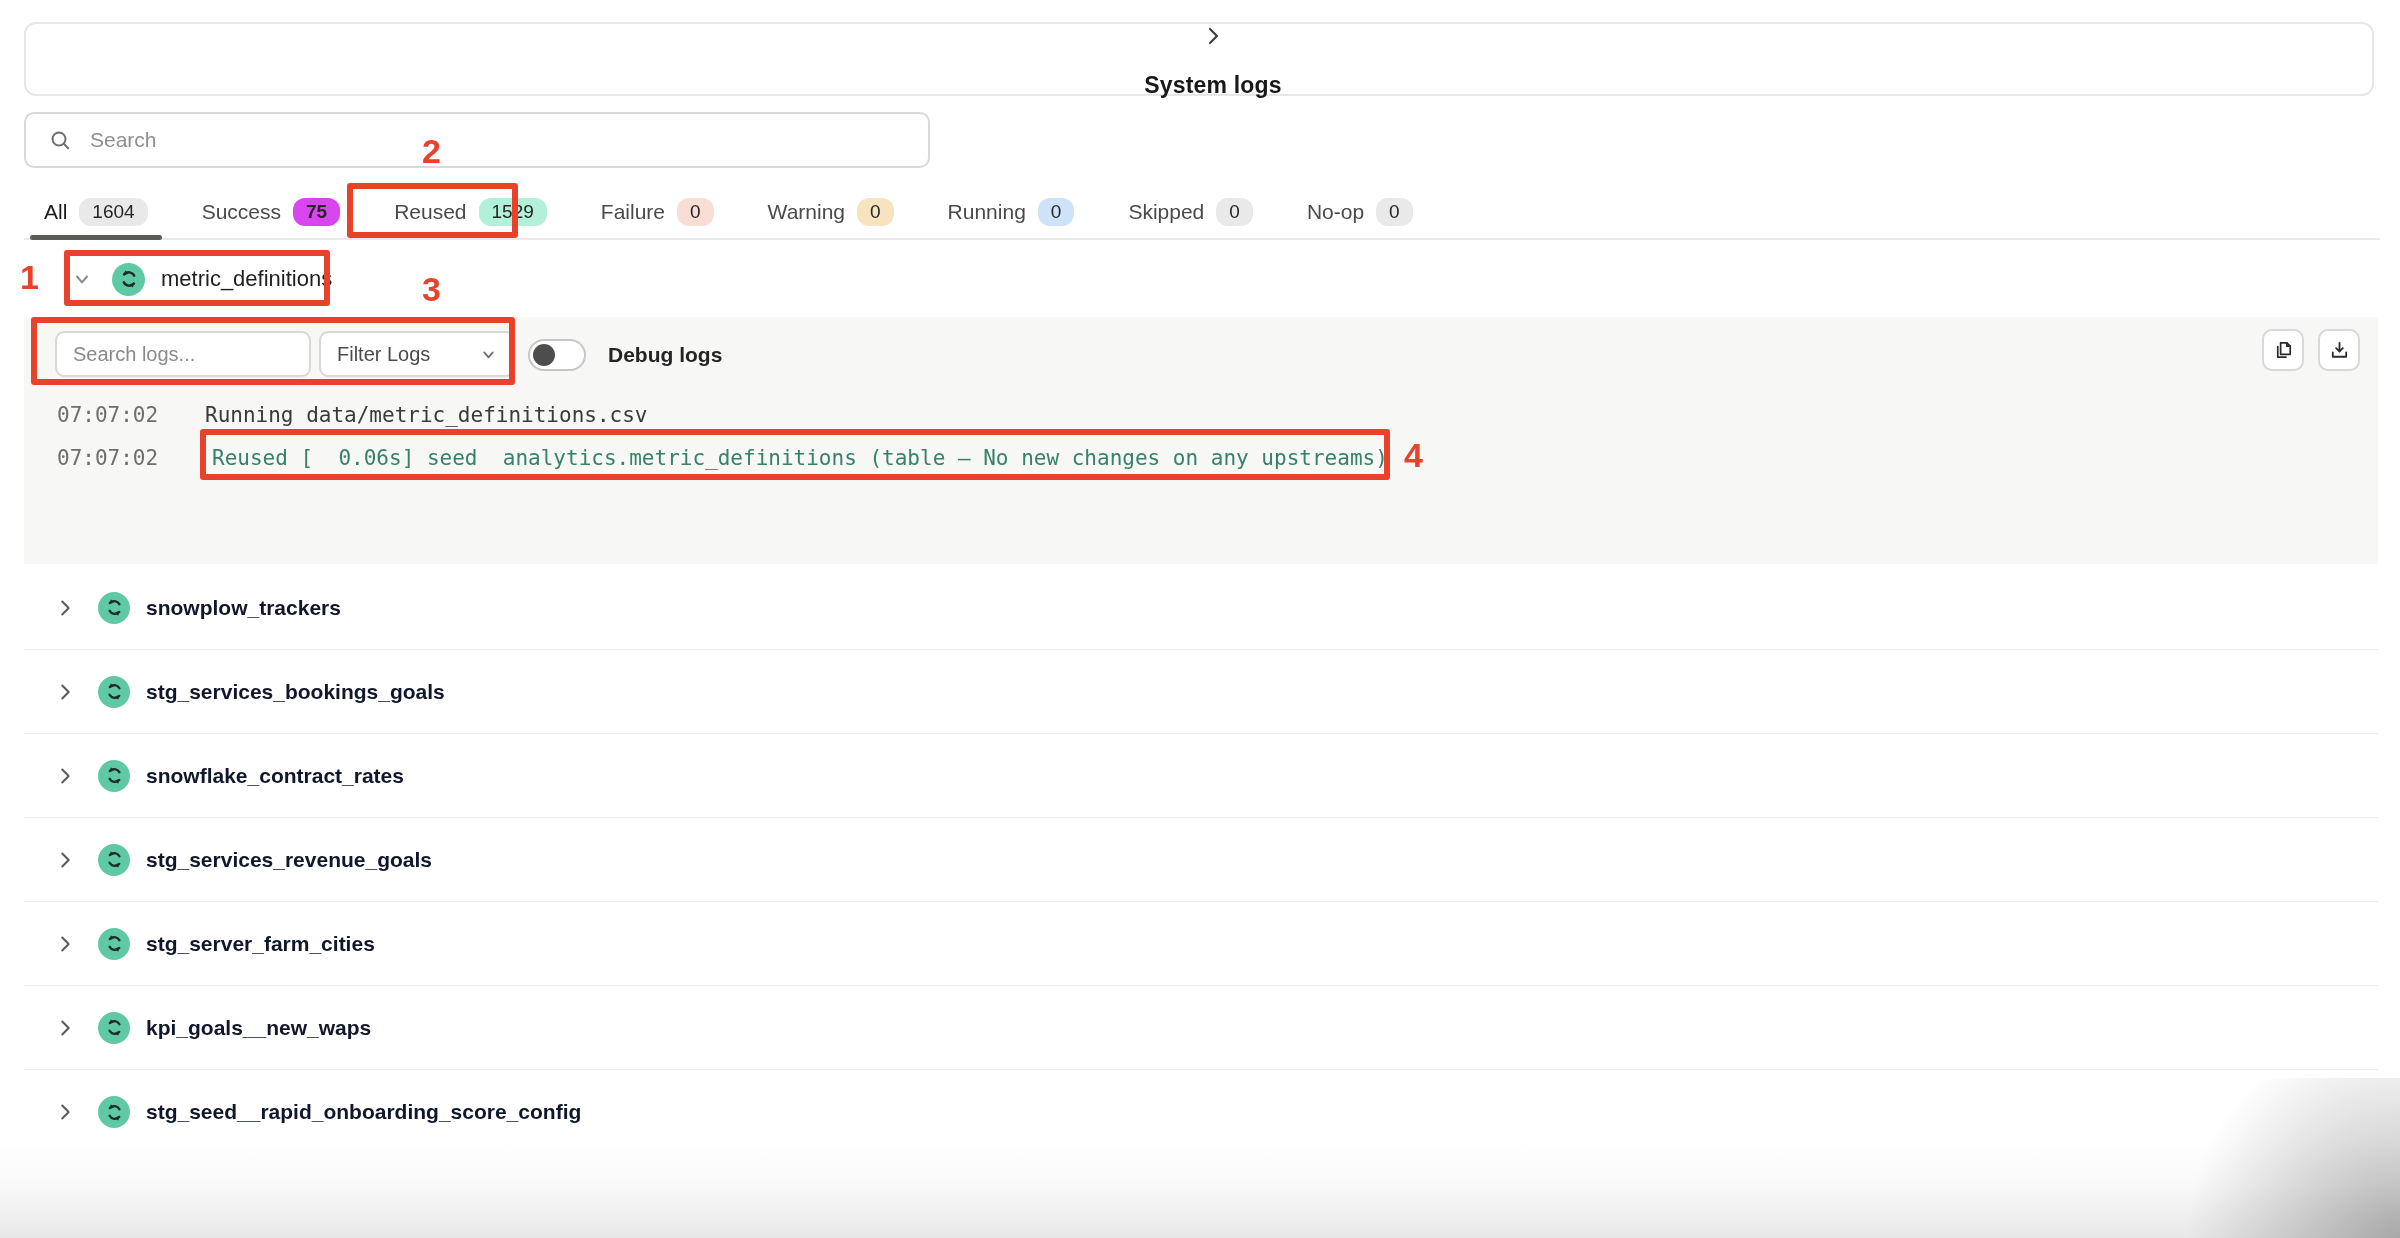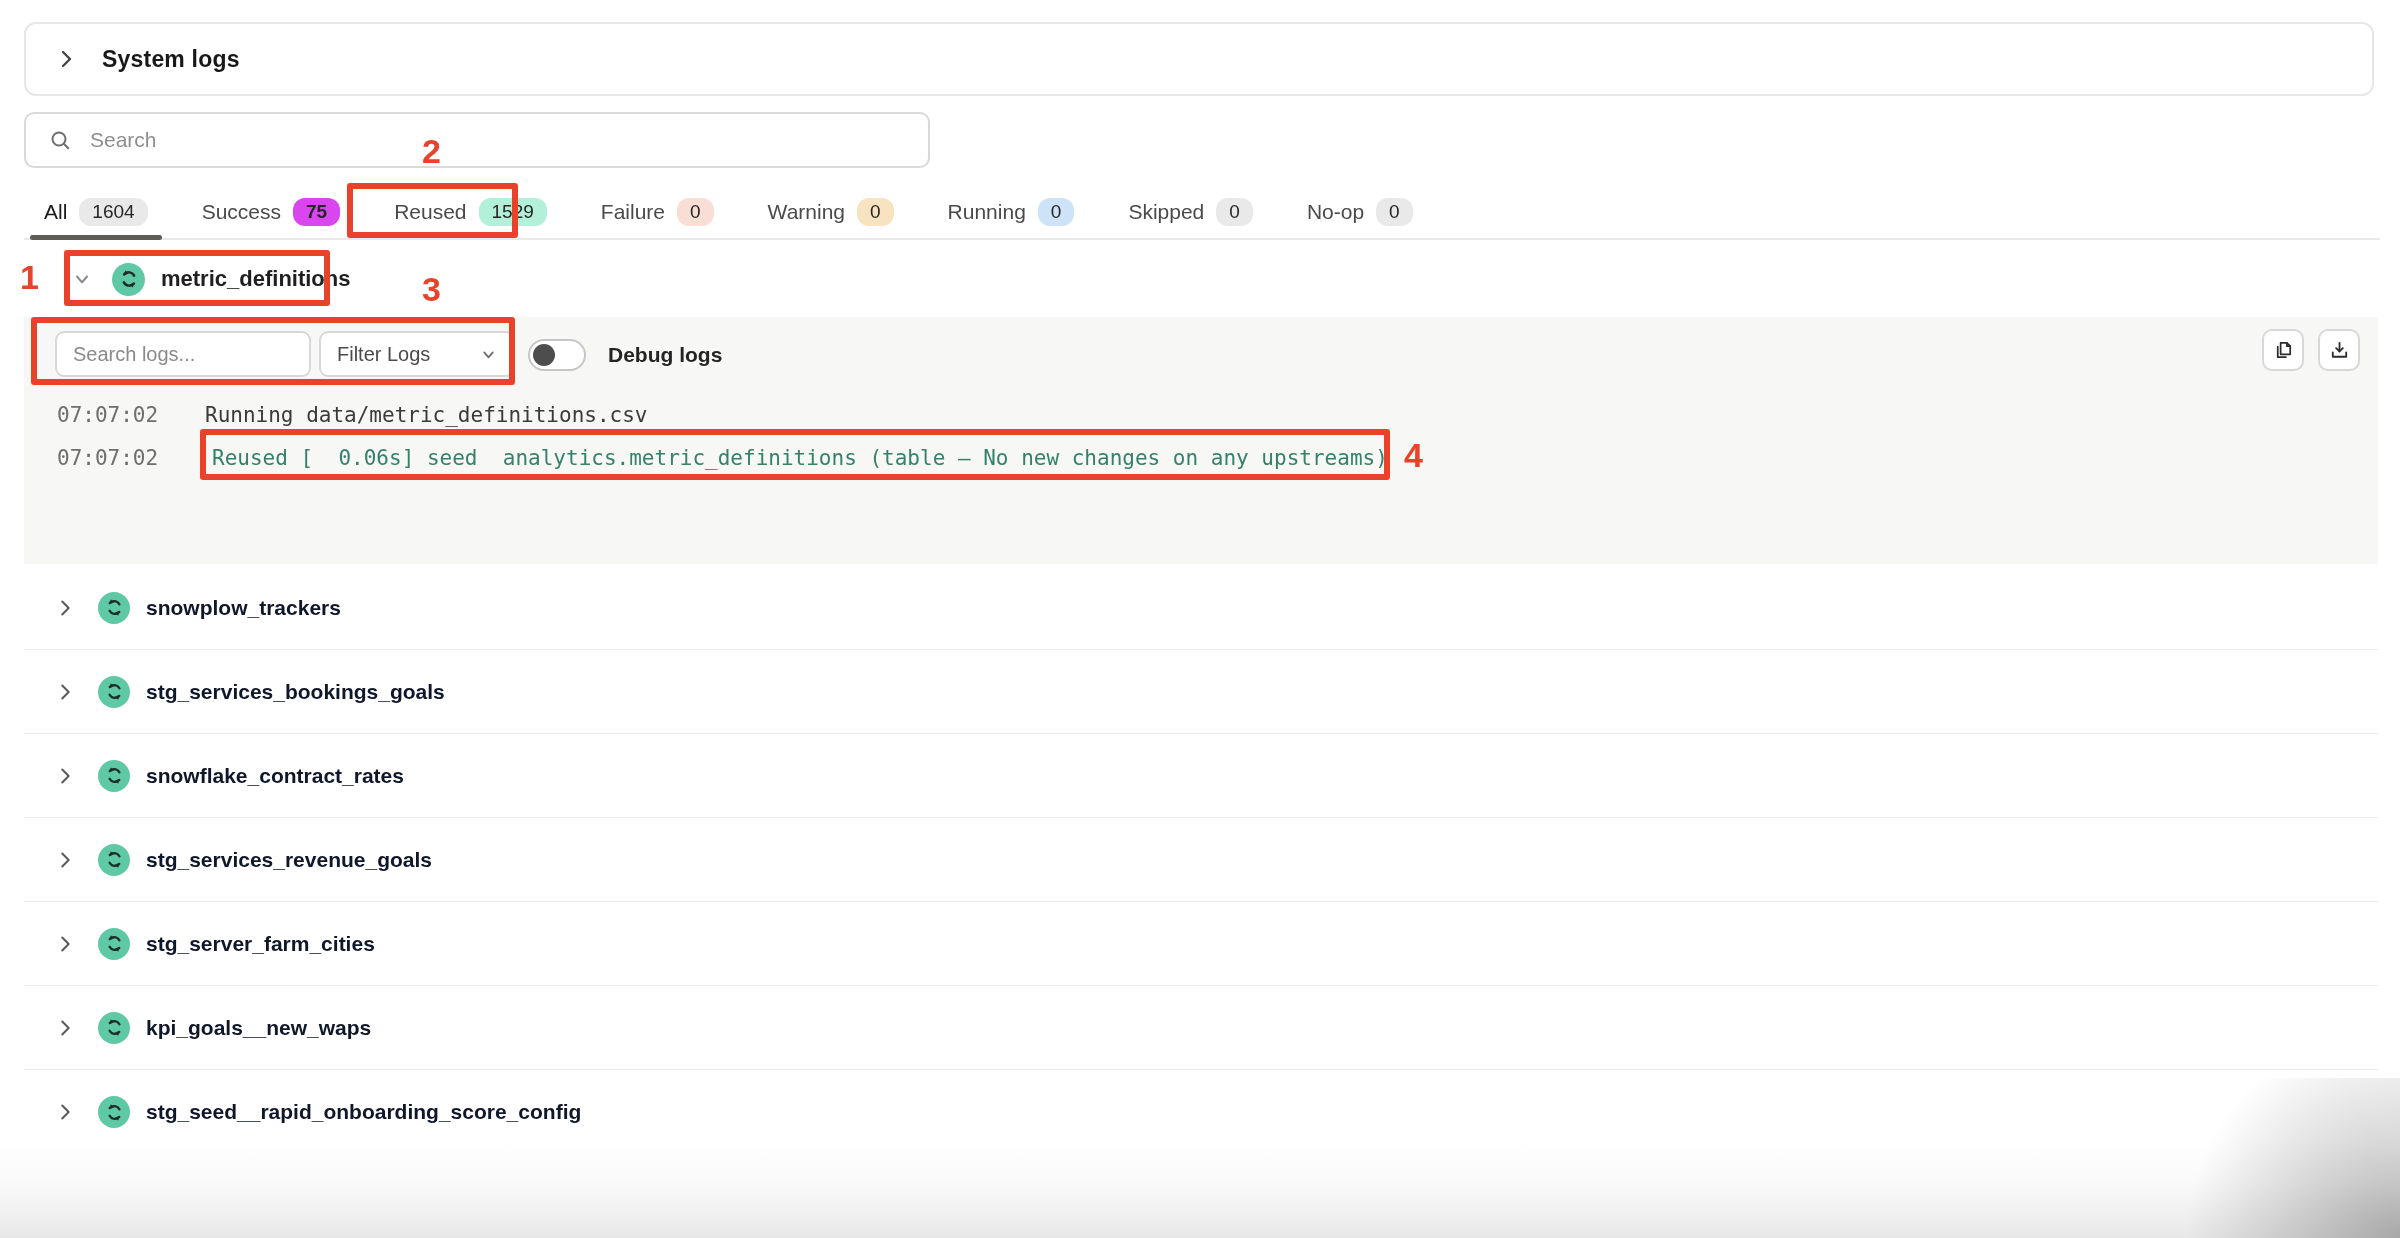--- a/index.html
+++ b/index.html
@@ -3,21 +3,21 @@
 <meta charset="utf-8">
 <style>
   html,body{margin:0;padding:0;background:#ffffff;}
   .page{position:relative;width:2400px;height:1238px;background:#ffffff;overflow:hidden;
         font-family:"Liberation Sans",sans-serif;color:#1c1c1c;}
   svg{display:block;}
 
   
   .header-card{position:absolute;left:24px;top:22px;width:2350px;height:74px;
     border:2px solid #e7e7e7;border-radius:12px;box-sizing:border-box;
-    display:flex;align-items:center;padding-left:28px;gap:24px;background:#fff;}
+    display:flex;align-items:center;padding-left:28px;gap:24px;background:#fff;flex-direction:column;}
   .header-title{font-size:23px;font-weight:700;color:#181818;letter-spacing:.2px;}
 
   
   .search-box{position:absolute;left:24px;top:112px;width:906px;height:56px;
     border:2px solid #d9d9d9;border-radius:10px;box-sizing:border-box;background:#fff;
     display:flex;align-items:center;padding-left:22px;gap:16px;}
   .search-box input{border:none;outline:none;font-size:21px;color:#333;width:640px;
     font-family:"Liberation Sans",sans-serif;background:transparent;}
   .search-box input::placeholder{color:#8e8e8e;}
 
@@ -31,21 +31,21 @@
   .tab.active::after{content:'';position:absolute;left:0;right:0;bottom:-2px;height:5px;
     background:#5e5a55;border-radius:3px;}
   .tab-badge{display:inline-block;padding:3px 13px;border-radius:12px;font-size:19px;
     color:#262626;background:#e9e9e9;}
 
   
   .expanded-row{position:absolute;left:24px;top:248px;width:2350px;height:62px;
     display:flex;align-items:center;padding-left:48px;box-sizing:border-box;}
   .status-icon{width:33px;height:33px;border-radius:50%;background:#5fc8a4;
     display:flex;align-items:center;justify-content:center;margin-left:20px;flex:none;}
-  .node-label{font-size:22px;font-weight:700;color:#1f1f1f;margin-left:16px;}
+  .node-label{font-size:22px;font-weight:400;color:#1f1f1f;margin-left:16px;}
 
   
   .log-panel{position:absolute;left:24px;top:317px;width:2354px;height:247px;background:#f7f7f6;}
   .search-logs{position:absolute;left:31px;top:14px;width:256px;height:46px;
     border:2px solid #d8d8d8;border-radius:9px;box-sizing:border-box;background:#fff;
     display:flex;align-items:center;padding-left:14px;}
   .search-logs input{border:none;outline:none;background:transparent;font-size:20px;color:#333;
     width:210px;font-family:"Liberation Sans",sans-serif;}
   .search-logs input::placeholder{color:#8a8a8a;}
   .filter-select{position:absolute;left:295px;top:14px;width:196px;height:46px;

